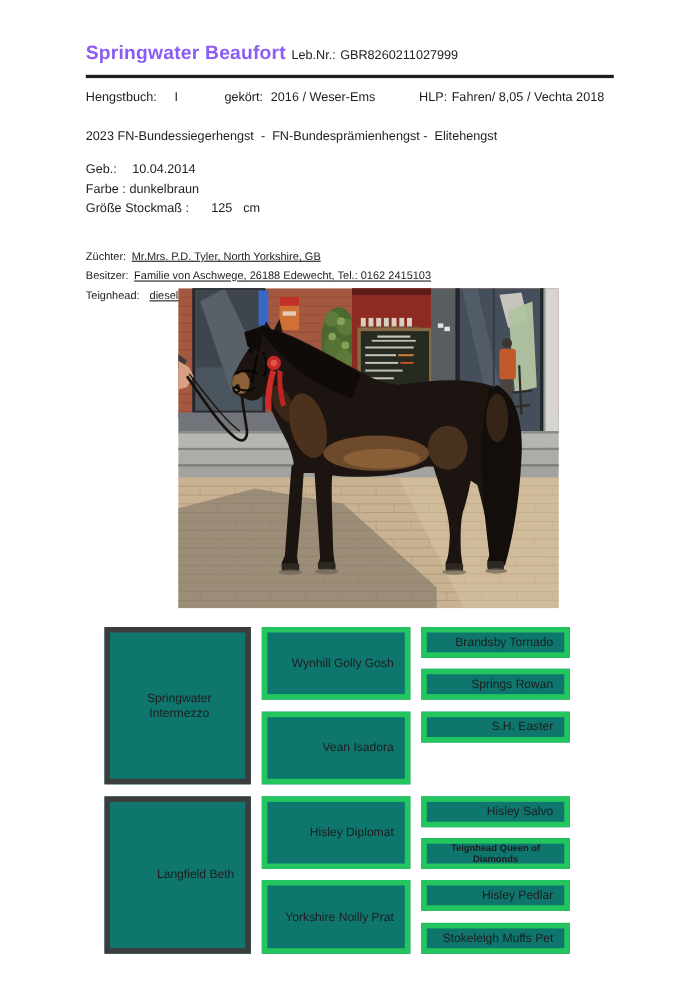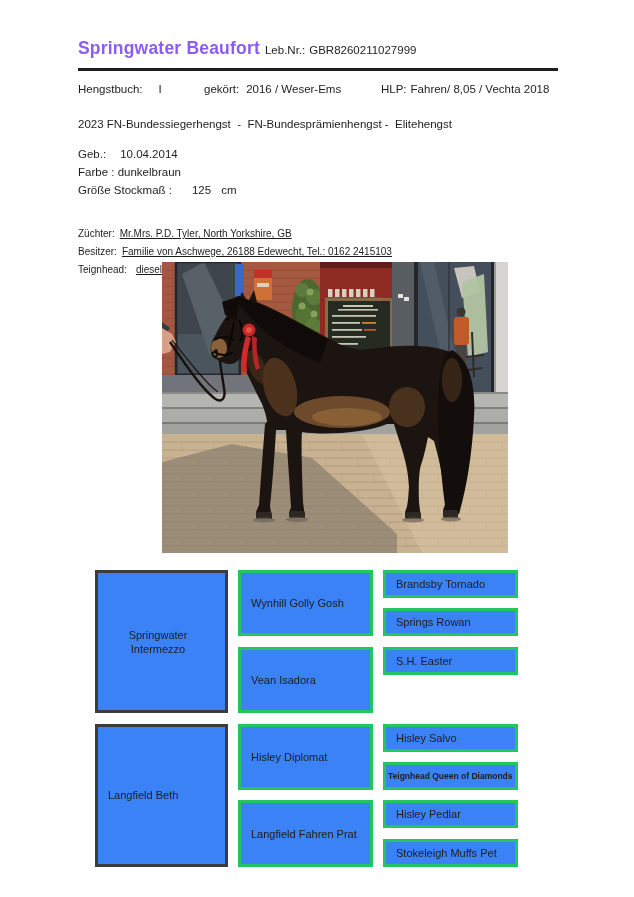--- a/index.html
+++ b/index.html
@@ -30,21 +30,21 @@
   .v-breeder,.v-owner{margin-left:5px;}
   .v-location{margin-left:9px;}
   .photo{position:absolute;left:162px;top:262px;width:346px;height:291px;}
   .photo svg{display:block;width:346px;height:291px;}
   .pedigree{
     position:absolute;left:95px;top:570px;width:423px;height:297px;
     display:grid;grid-template-columns:133px 135px 135px;
     grid-template-rows:repeat(8,28px);gap:10.4px 10px;
   }
   .pbox{
-    border:3px solid #22c55e;background:#3b82f6;display:flex;align-items:center;justify-content:flex-start;
+    border:5px solid #22c55e;background:#0f766e;display:flex;align-items:center;justify-content:flex-end;
     text-align:center;font-size:11px;line-height:14px;color:#1d1d1d;padding:1px 10px;box-sizing:border-box;
   }
   .gen1{border-color:#3c3c3c;}
   .g1a{grid-column:1;grid-row:1/5;}
   .g1b{grid-column:1;grid-row:5/9;}
   .g2a{grid-column:2;grid-row:1/3;}
   .g2b{grid-column:2;grid-row:3/5;}
   .g2c{grid-column:2;grid-row:5/7;}
   .g2d{grid-column:2;grid-row:7/9;}
   .c3{grid-column:3;}
@@ -287,21 +287,21 @@
     <div class="pbox gen1 g1b">
         <span class="wrap2">Langfield Beth</span>
       </div>
     <div class="pbox g2b">
         <span>Vean Isadora</span>
       </div>
     <div class="pbox g2c">
         <span>Hisley Diplomat</span>
       </div>
     <div class="pbox g2d">
-        <span>Langfield Fahren Prat</span>
+        <span>Yorkshire Noilly Prat</span>
       </div>
 
     <div class="pbox c3 r1">
         <span>Brandsby Tornado</span>
       </div>
     <div class="pbox c3 r2">
         <span>Springs Rowan</span>
       </div>
     <div class="pbox c3 r3">
         <span>S.H. Easter</span>

